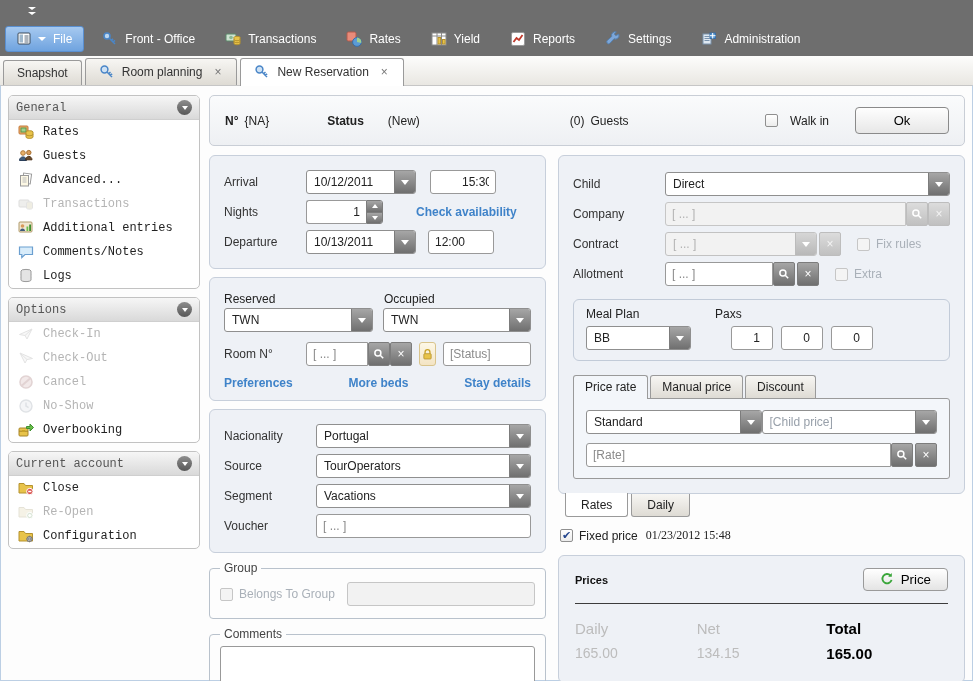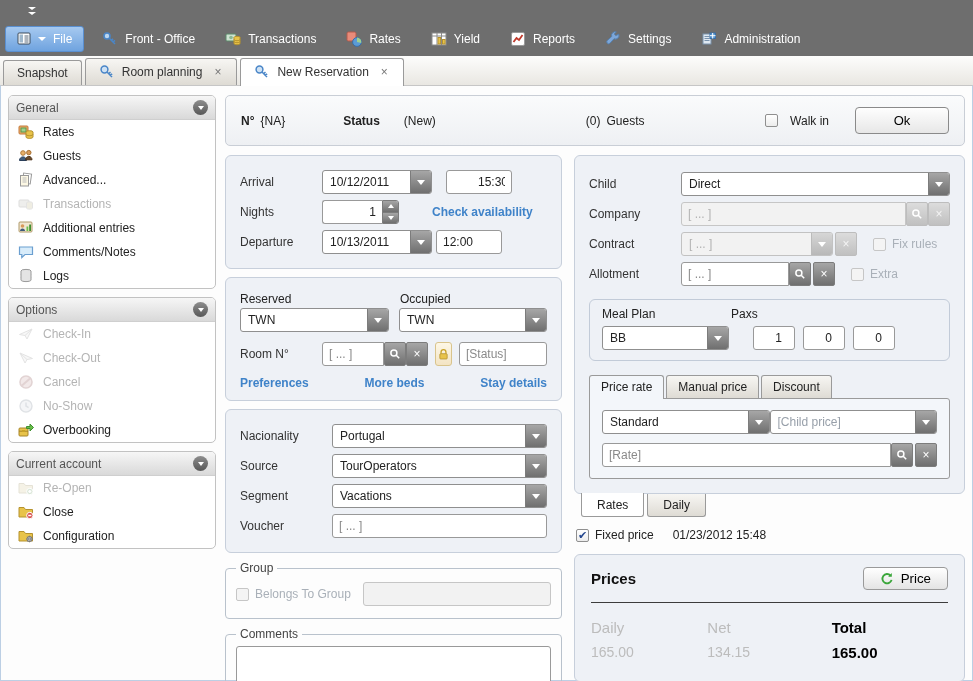--- a/index.html
+++ b/index.html
@@ -18,21 +18,21 @@
   .mi .drop { width:0;height:0;border-left:4px solid transparent;border-right:4px solid transparent;border-top:4px solid #fff; margin-left:-2px; }
   .tabbar { height:29px; background:linear-gradient(#fdfdfc,#e9e7e2); display:flex; align-items:flex-end; padding:0 3px; }
   .tab { display:flex; align-items:center; gap:7px; padding:5px 13px; background:linear-gradient(#f7f6f3,#dedbd4);
          border:1px solid #9a9a9a; border-bottom:none; border-radius:3px 3px 0 0; margin-right:3px; color:#333; position:relative; }
   .tab.active { background:#fff; z-index:3; margin-bottom:-1px; padding-bottom:6px; }
   .tclose { color:#777; font-size:12px; margin-left:3px; padding:0 2px; }
   
   .content { height:596px; background:#fdfdfd; border:1px solid #bccfe4; border-top:1px solid #c6c6c6;
              display:flex; gap:9px; padding:9px 7px; }
   
-  .sidebar { width:208px; flex:0 0 auto; }
+  .sidebar { width:192px; flex:0 0 auto;font-family:Liberation Mono, monospace; }
   .panel { background:#fff; border:1px solid #c2c2c2; border-radius:5px; margin-bottom:8px; overflow:hidden; }
   .phead2 { background:linear-gradient(#f6f6f6,#d9d9d9); border-bottom:1px solid #cfcfcf; padding:4px 7px;
             display:flex; align-items:center; justify-content:space-between; color:#555; }
   .pcirc { width:15px; height:15px; border-radius:50%; background:linear-gradient(#8d8d8d,#585858);
            display:flex; align-items:center; justify-content:center; }
   .pcirc i { width:0;height:0;border-left:3.5px solid transparent;border-right:3.5px solid transparent;border-top:4.5px solid #fff; }
   .sb-item { display:flex; align-items:center; gap:9px; padding:4px 9px; color:#222; }
   .sb-item.disabled { color:#b4b4b4; }
   .sb-item.disabled .ic { opacity:.4; filter:grayscale(55%); }
   
@@ -92,25 +92,25 @@
   .ptabs { display:flex; margin-top:2px; position:relative; z-index:2; }
   .ptab { padding:4px 11px; border:1px solid #9a9a9a; border-bottom:none; border-radius:3px 3px 0 0;
           background:linear-gradient(#f7f6f3,#dedbd4); margin-right:2px; }
   .ptab.active { background:#f3f6fa; margin-bottom:-1px; padding-bottom:5px; }
   .ptcontent { border:1px solid #9a9a9a; border-radius:0 3px 3px 3px; background:#f3f6fa; padding:11px 12px; }
   .btabs { display:flex; margin-left:7px; position:relative; z-index:2; }
   .btab { padding:4px 15px; border:1px solid #9a9a9a; border-top:none; border-radius:0 0 3px 3px;
           background:linear-gradient(#f7f6f3,#dedbd4); margin-right:3px; }
   .btab.active { background:#fff; margin-top:-1px; padding-top:5px; }
   .fixrow { display:flex; align-items:center; margin:11px 2px 12px 2px; }
-  .fixrow .ts { margin-left:19px; }
+  .fixrow .ts { margin-left:8px;font-family:Liberation Serif, serif; }
   .pbox { background:#eef1f6; border:1px solid #c7cfdb; border-radius:6px; padding:12px 16px 20px 16px; }
   .pheadrow { display:flex; align-items:center; justify-content:space-between; }
-  .ptitle { font-weight:bold; font-size:15px; color:#111; }
-  .pbtn { display:inline-flex; align-items:center; gap:7px; border:1px solid #9a9a9a; border-radius:4px;
+  .ptitle { font-weight:bold; font-size:11px; color:#111; }
+  .pbtn { display:inline-flex; align-items:flex-start; gap:7px; border:1px solid #9a9a9a; border-radius:4px;
           background:linear-gradient(#ffffff,#e4e4e4); padding:3px 16px; }
   .pline { border:0; border-top:1px solid #3c3c3c; margin:12px 0 16px 0; }
   .pvals { display:flex; }
   .pcol { width:128px; } .pcol.totalc { margin-left:8px; }
   .plab { color:#bcbcbc; font-size:15px; } .pval { color:#bcbcbc; font-size:14px; margin-top:8px; }
   .totalc .plab, .totalc .pval { color:#000; font-weight:bold; font-size:15px; }
 </style>
 </head>
 <body>
 
@@ -375,39 +375,39 @@
       </div>
     </div>
 
     <div class="panel">
       <div class="phead2">
         <span>Current account</span>
         <span class="pcirc">
             <i></i>
           </span>
       </div>
+      <div class="sb-item">
+        <span class="ic">
+            <svg viewBox="0 0 16 16">
+              <path d="M1 3.5h5l1.5 2H14.5v7.5H1z" fill="#e8c34a" stroke="#b5922e"></path>
+              <circle cx="11.8" cy="11.5" r="3.2" fill="#d9534f" stroke="#fff"></circle>
+              <path d="M10.2 11.5h3.2" stroke="#fff" stroke-width="1.5"></path>
+            </svg>
+          </span>
+        <span>Close</span>
+      </div>
       <div class="sb-item disabled">
         <span class="ic">
             <svg viewBox="0 0 16 16">
               <path d="M1 3.5h5l1.5 2H14.5v7.5H1z" fill="#f0e0a0" stroke="#c8b878"></path>
               <circle cx="11.8" cy="11.5" r="3.2" fill="#8fce7f" stroke="#fff"></circle>
               <path d="M10.2 11.5h3.2M11.8 9.9v3.2" stroke="#fff" stroke-width="1.4"></path>
             </svg>
           </span>
         <span>Re-Open</span>
-      </div>
-      <div class="sb-item">
-        <span class="ic">
-            <svg viewBox="0 0 16 16">
-              <path d="M1 3.5h5l1.5 2H14.5v7.5H1z" fill="#e8c34a" stroke="#b5922e"></path>
-              <circle cx="11.8" cy="11.5" r="3.2" fill="#d9534f" stroke="#fff"></circle>
-              <path d="M10.2 11.5h3.2" stroke="#fff" stroke-width="1.5"></path>
-            </svg>
-          </span>
-        <span>Close</span>
       </div>
       <div class="sb-item">
         <span class="ic">
             <svg viewBox="0 0 16 16">
               <path d="M1 3.5h5l1.5 2H14.5v7.5H1z" fill="#e8c34a" stroke="#b5922e"></path>
               <circle cx="11.5" cy="11" r="2.6" fill="#c8c8c8" stroke="#777"></circle>
               <circle cx="11.5" cy="11" r="1" fill="#f2f2f2" stroke="#777"></circle>
               <path d="M11.5 7.8v1M11.5 13.2v1M8.3 11h1M13.7 11h1M9.3 8.8l.7.7M13 12.5l.7.7M13.7 8.8l-.7.7M10 12.5l-.7.7" stroke="#777"></path>
             </svg>
           </span>
@@ -469,21 +469,21 @@
             <a class="lnk" style="margin-left:33px">Check availability</a>
           </div>
           <div class="row">
             <span class="lab">Departure</span>
             <span class="sel" style="width:110px">
               <span class="val">10/13/2011</span>
               <span class="selbtn">
                   <span class="arr"></span>
                 </span>
             </span>
-            <input class="ti" style="width: 66px; margin-left: 4px;" value="12:00">
+            <input class="ti" style="width: 66px; margin-left: 12px;" value="12:00">
           </div>
         </div>
 
         <div class="box">
           <div class="row" style="margin-bottom:2px">
             <span style="width:160px">Reserved</span>
             <span>Occupied</span>
           </div>
           <div class="row" style="margin-top:2px">
             <span class="sel" style="width:150px;margin-right:10px">
@@ -620,21 +620,21 @@
             <span class="cb dis" style="margin-left:16px"></span>
             <span class="cblab dis">Extra</span>
           </div>
 
           <div class="mbox">
             <div class="mlabs">
               <span>Meal Plan</span>
               <span>Paxs</span>
             </div>
             <div class="mrow">
-              <span class="sel" style="width:127px;margin-right:24px">
+              <span class="sel" style="width:105px;margin-right:40px">
                 <span class="val">BB</span>
                 <span class="selbtn">
                     <span class="arr"></span>
                   </span>
               </span>
               <input class="ti paxinp" value="1" style="">
               <input class="ti paxinp" value="0" style="">
               <input class="ti paxinp" value="0" style="">
             </div>
           </div>

